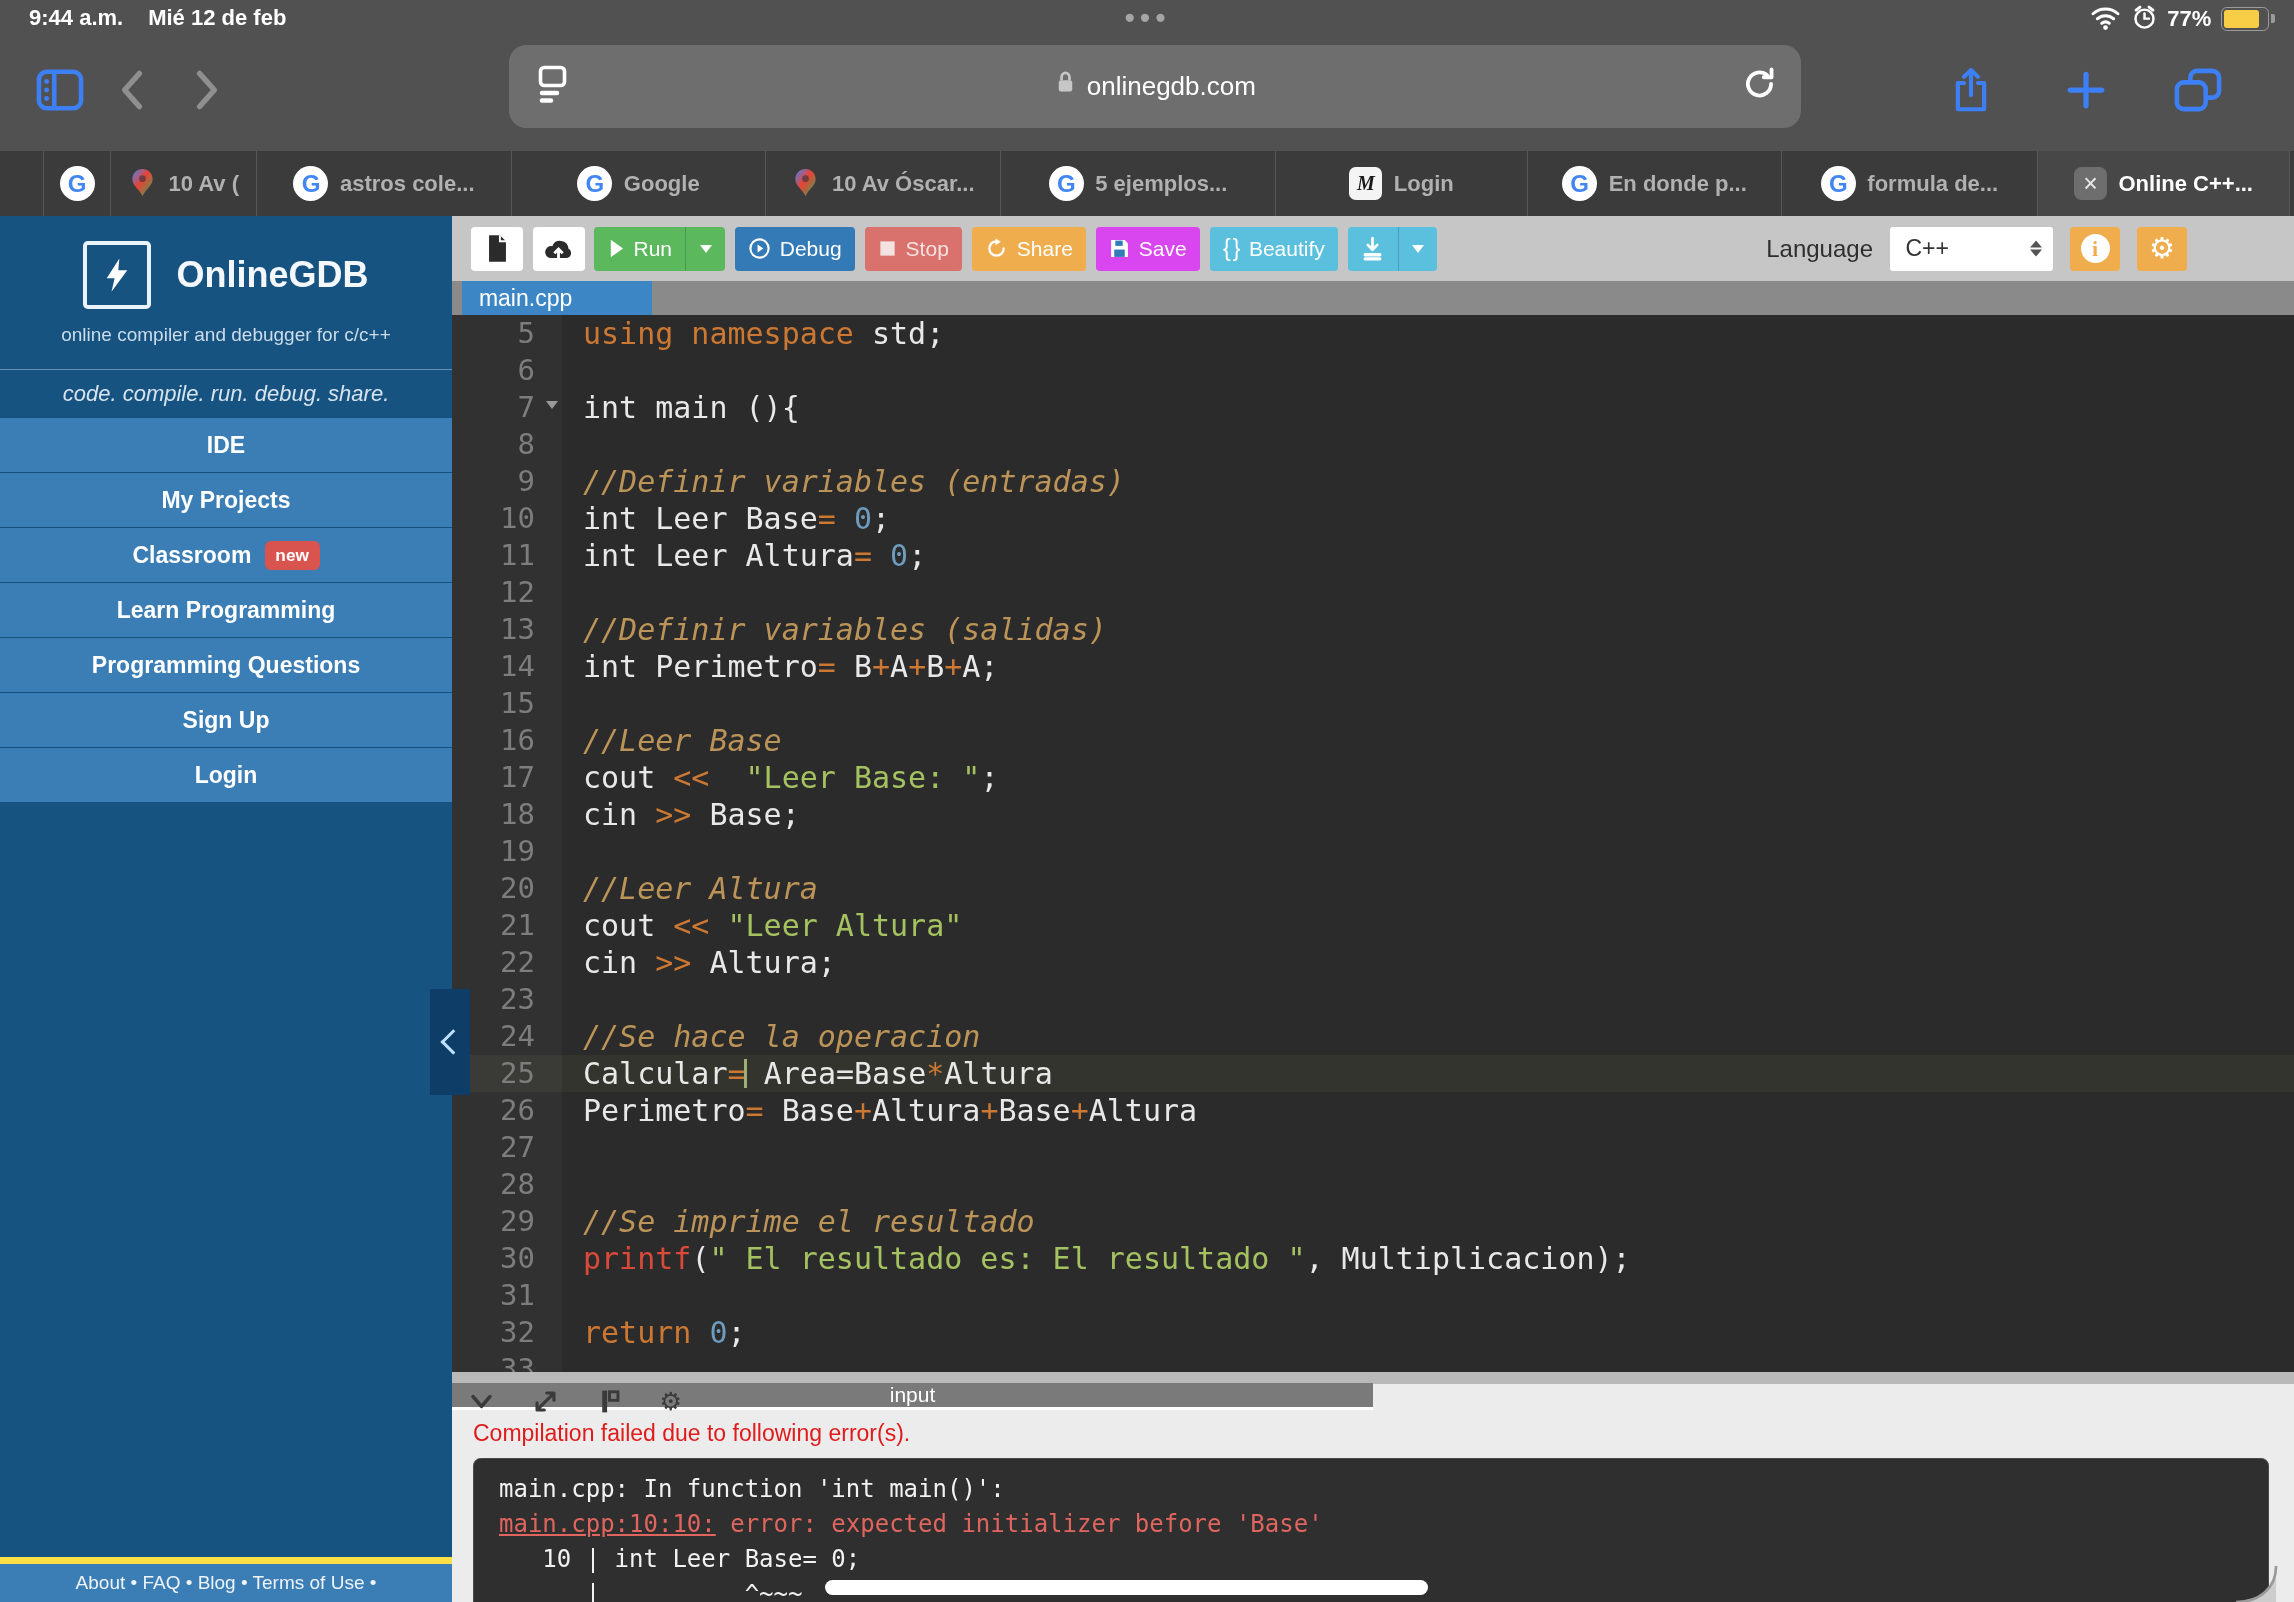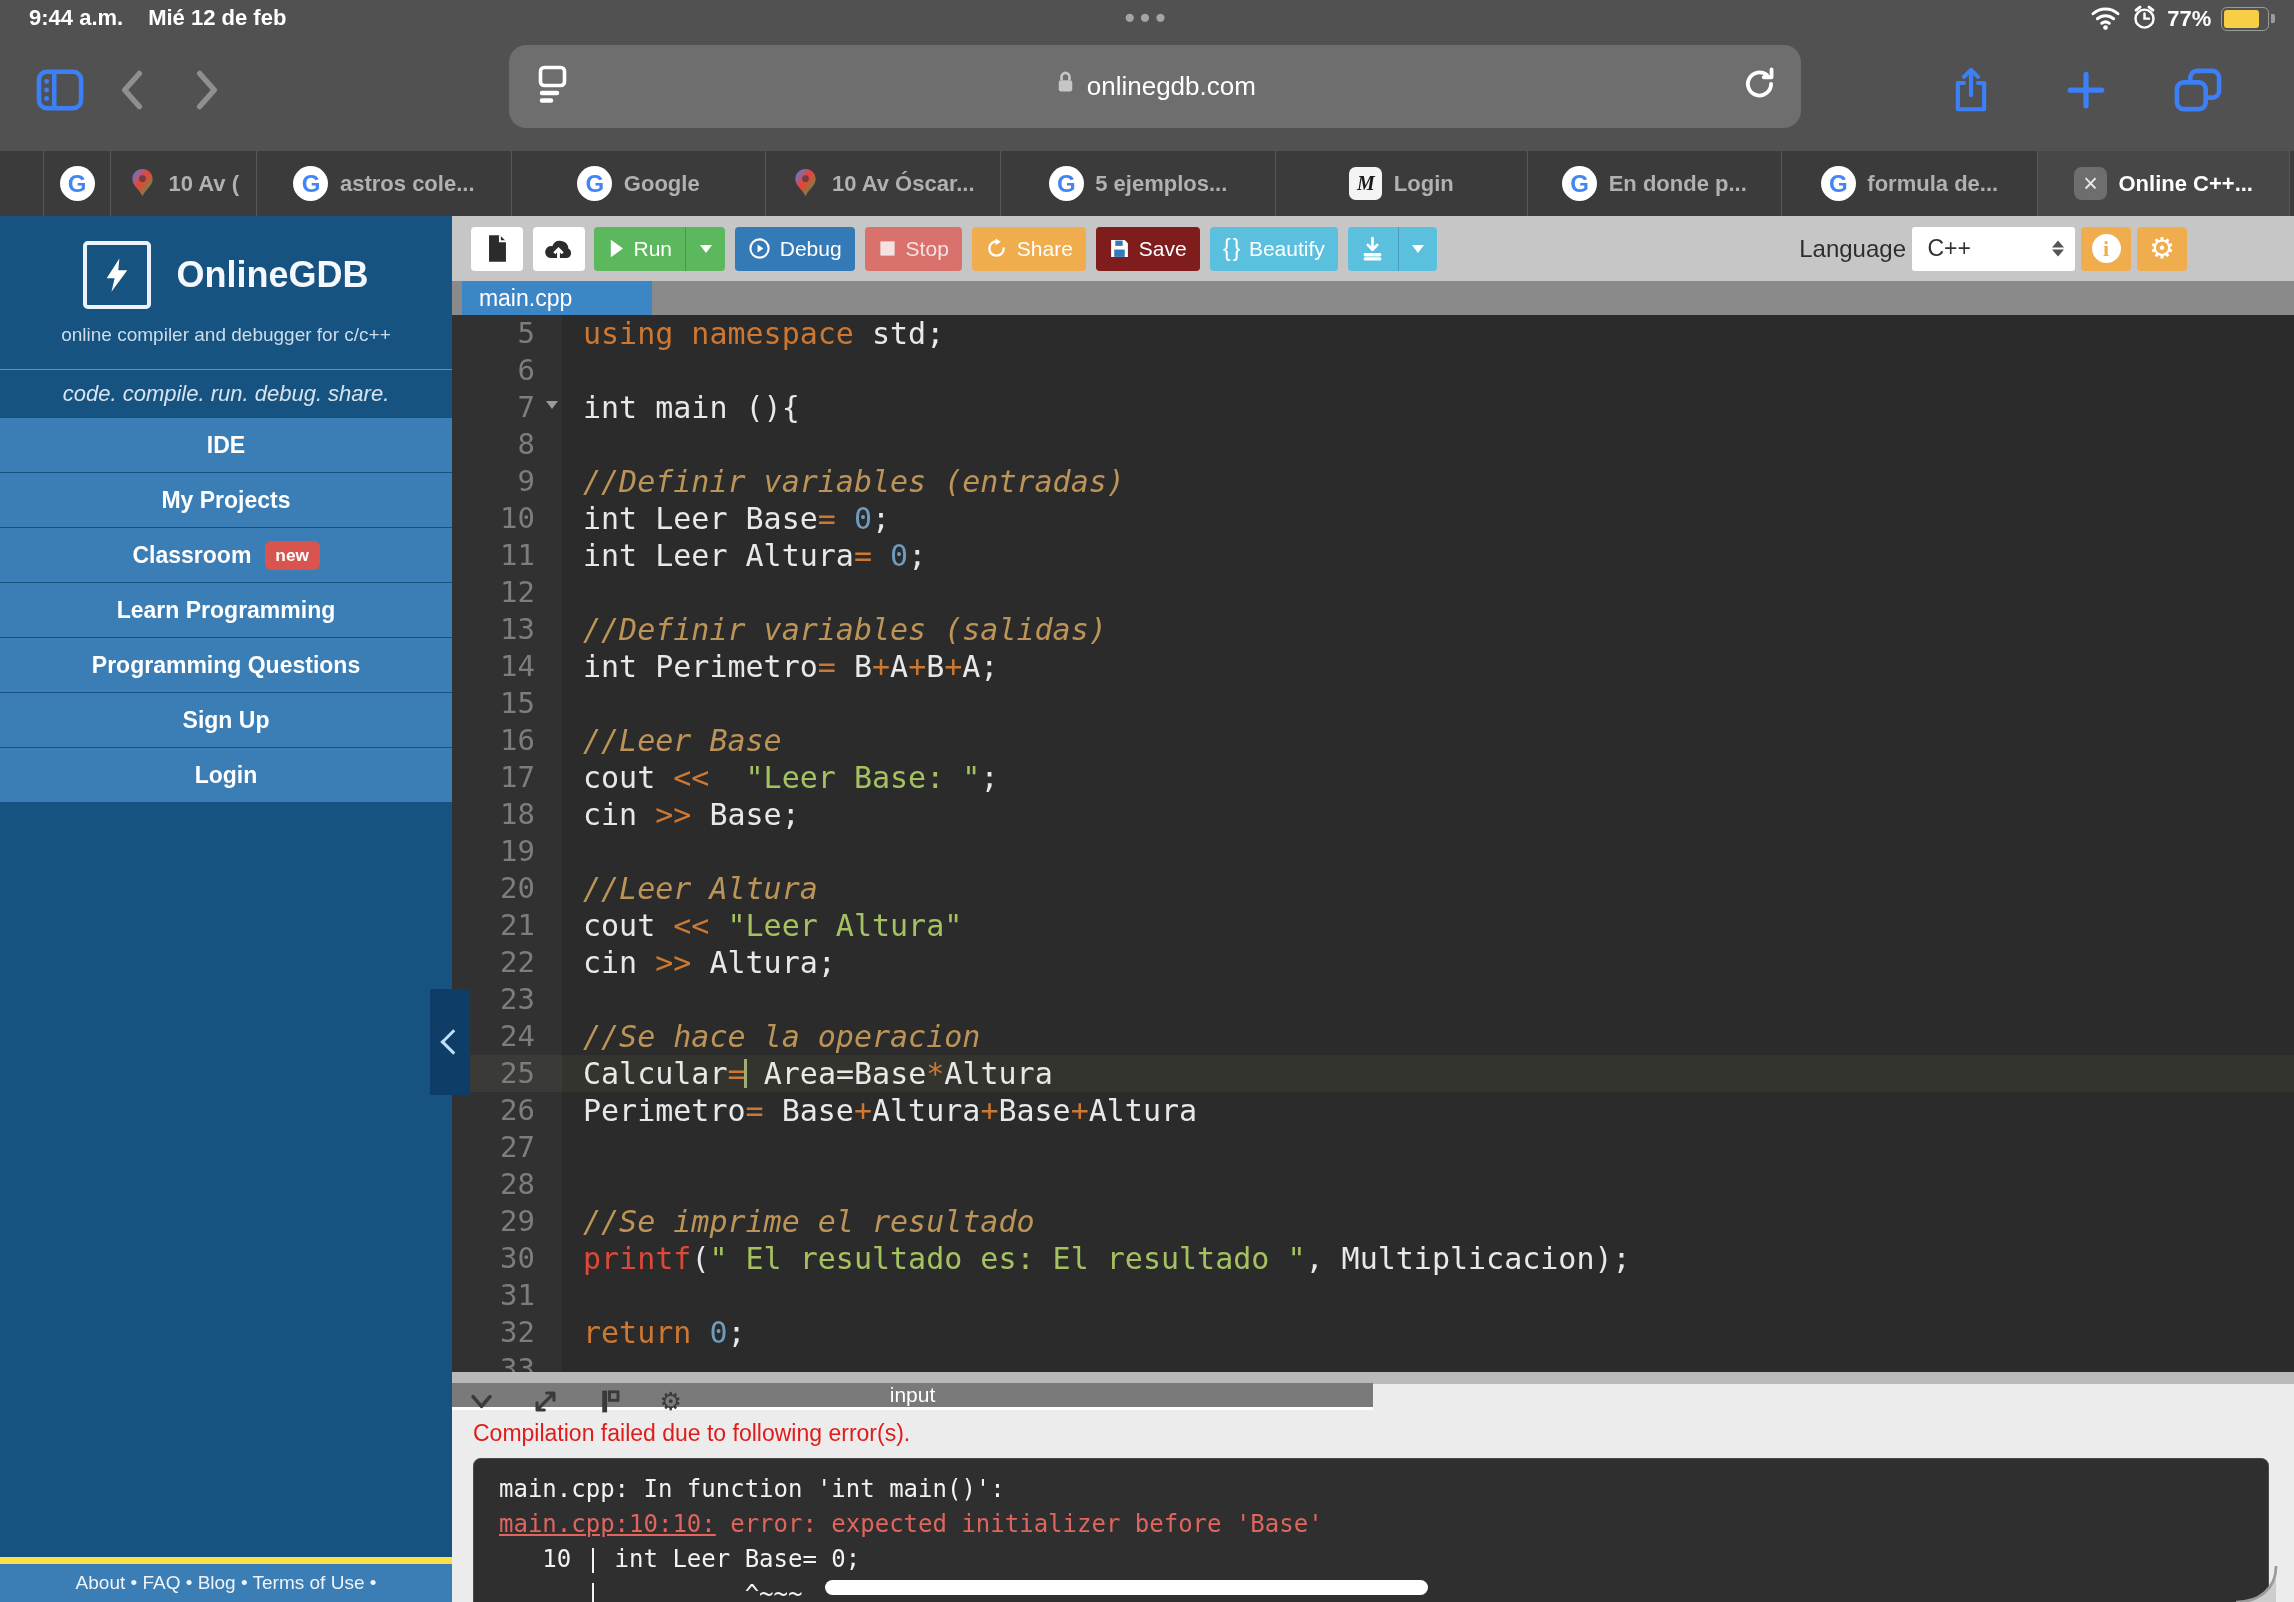--- a/index.html
+++ b/index.html
@@ -50,25 +50,25 @@
   .content{position:absolute;left:452px;top:0;width:1843px;height:1386px;overflow:hidden;}
   .gdb-toolbar{position:absolute;top:0;left:0;width:100%;height:65px;background:#c6c6c6;display:flex;align-items:center;gap:9.6px;padding:0 108px 0 19px;box-sizing:border-box;}
   .tbtn{height:44px;border-radius:3.8px;display:flex;align-items:center;color:#fff;font-size:21px;flex:none;}
   .tbtn-w{background:#fff;width:52px;justify-content:center;}
   .seg{display:flex;align-items:center;gap:8.6px;padding:0 13.4px;height:100%;}
   .seg-div{width:1px;height:100%;background:rgba(0,0,0,0.18);}
   .b-run{background:#5cb85c;}
   .b-debug{background:#337ab7;}
   .b-stop{background:#d9716d;color:#f6e3e2;justify-content:flex-end;}
   .b-share{background:#f0ad4e;}
-  .b-save{background:#7f1d1d;}
+  .b-save{background:#d946ef;}
   .b-beaut{background:#5bc0de;}
   .b-dl{background:#5bc0de;}
   .caret{width:0;height:0;border-left:6.7px solid transparent;border-right:6.7px solid transparent;border-top:8.6px solid currentColor;}
-  .lang-cluster{margin-left:auto;display:flex;align-items:center;gap:6px;}
+  .lang-cluster{margin-left:auto;display:flex;align-items:center;gap:17px;}
   .lang-label{color:#2e2e2e;font-size:24px;}
   .lang-sel{position:relative;width:163px;height:44px;background:#fff;border-radius:2.9px;color:#333;font-size:23px;display:flex;align-items:center;padding-left:15.4px;box-sizing:border-box;}
   .sel-carets{position:absolute;right:11.5px;top:50%;transform:translateY(-50%);display:flex;flex-direction:column;gap:2.9px;}
   .car-up{width:0;height:0;border-left:6.7px solid transparent;border-right:6.7px solid transparent;border-bottom:7.7px solid #555;}
   .car-dn{width:0;height:0;border-left:6.7px solid transparent;border-right:6.7px solid transparent;border-top:7.7px solid #555;}
   .b-ico{background:#f0ad4e;width:50px;height:44px;justify-content:center;}
   .info-disc{width:29px;height:29px;border-radius:50%;background:#fff;color:#f0ad4e;font-weight:bold;font-family:"Liberation Serif",serif;font-size:22px;display:flex;align-items:center;justify-content:center;}
   .gear-glyph{font-size:29px;line-height:1;}
   
   .tabstrip{position:absolute;top:65px;left:0;width:100%;height:34px;background:#8a8a8a;}

